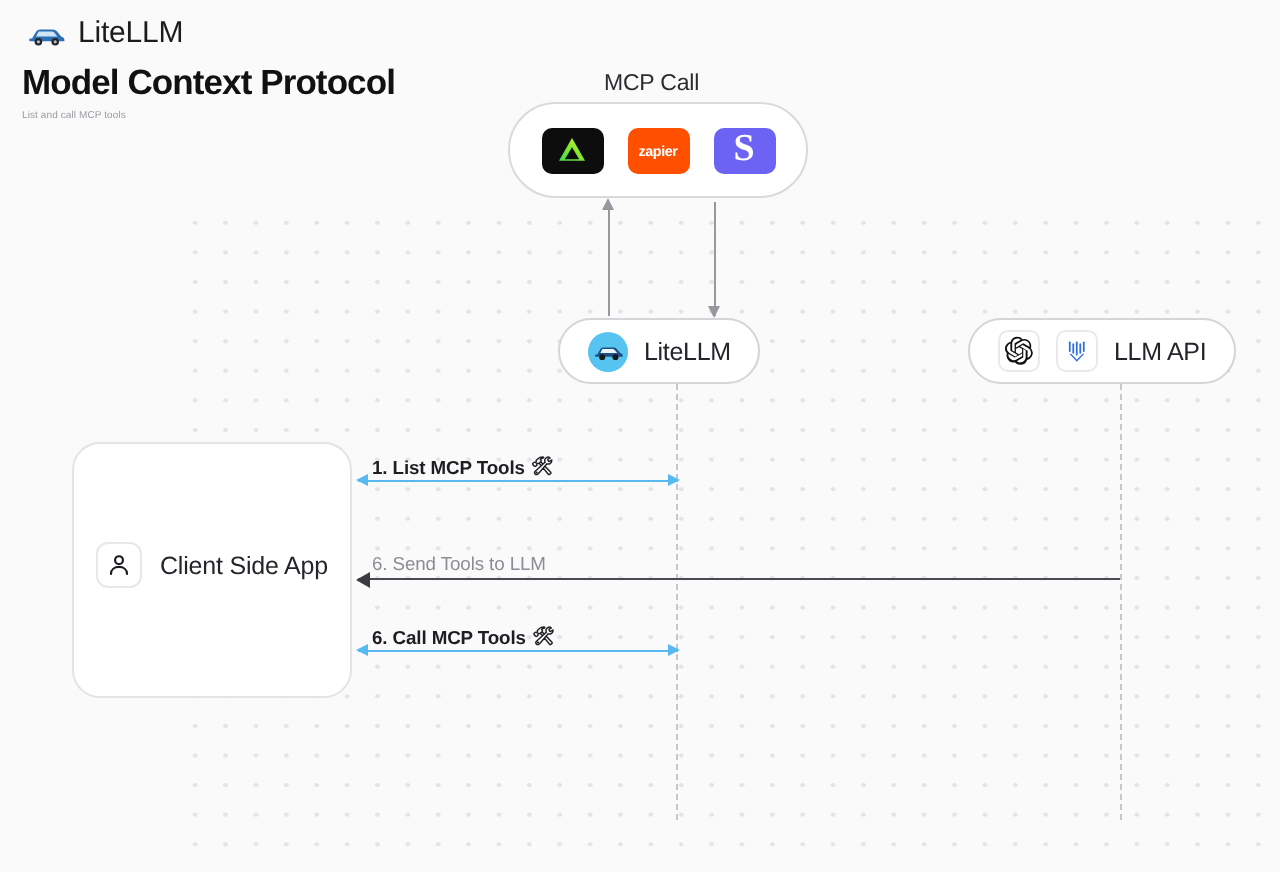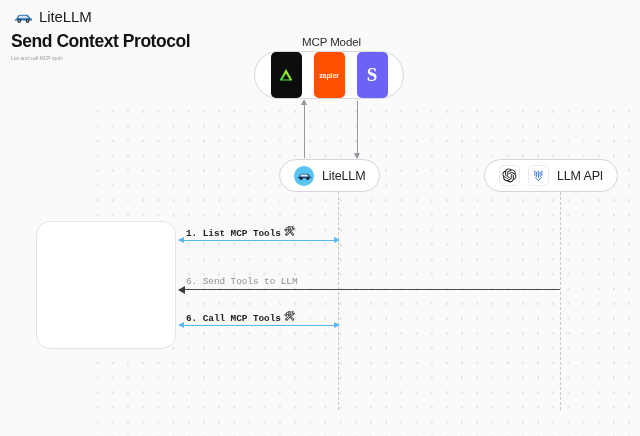--- a/index.html
+++ b/index.html
@@ -48,21 +48,21 @@
   }
   .mcp-box {
     position: absolute; left: 254px; top: 51px;
     width: 150px; height: 48px;
     background: #ffffff;
     border: 1.2px solid #d9d9de;
     border-radius: 24px;
     display: flex; align-items: center; justify-content: center; gap: 12px;
   }
   .tool-icon {
-    width: 31px; height: 46px; border-radius: 5px;
+    width: 31px; height: 23px; border-radius: 5px;
     display: flex; align-items: center; justify-content: center;
     font-size: 15px; font-weight: 700; color: #fff;
     overflow: hidden;
   }
   .tool-icon.dark   { background: #0d0d0d; }
   .tool-icon.zapier { background: #ff4f00; font-size: 7.2px; font-weight: 700; letter-spacing: -0.2px; }
   .tool-icon.slack  { background: #6c63f5; font-size: 19px; font-weight: 700; font-family: "Liberation Serif", serif; }
 
   
   .node {
@@ -108,21 +108,21 @@
     border: 1.1px solid #e7e7ec; background: #fff;
     display: flex; align-items: center; justify-content: center;
   }
   .client-label { font-size: 12.5px; color: #24242a; letter-spacing: -0.1px; }
 
   
   .msg { position: absolute; }
   .msg-line { position: absolute; left: 0; top: 0; height: 1.4px; }
   .msg-text {
     position: absolute; font-size: 9.4px; letter-spacing: -0.05px; white-space: nowrap;
-    display: flex; gap: 3px; font-family: Liberation Mono, monospace;
+    display: flex; align-items: center; gap: 3px;
   }
   .msg-text .tools-glyph {
     display: inline-block; font-size: 9px; line-height: 1;
   }
 
   .msg1 { left: 179px; top: 228px; width: 160px; }
   .msg2 { left: 179px; top: 276px; width: 381px; }
   .msg3 { left: 179px; top: 313px; width: 160px; }
 
   .msg1 .msg-line, .msg3 .msg-line { background: #58b9f0; top: 12px; width: 100%; }
@@ -156,29 +156,29 @@
         <path d="M5.3 5.7 L11.8 5.7 Q12.6 5.7 13.1 6.3 L14.7 8.2 L4.0 8.2 Z" fill="#cfe4f7"></path>
         <circle cx="5.2" cy="10.9" r="1.9" fill="#22252b"></circle>
         <circle cx="13.6" cy="10.9" r="1.9" fill="#22252b"></circle>
         <circle cx="5.2" cy="10.9" r="0.8" fill="#b9bdc4"></circle>
         <circle cx="13.6" cy="10.9" r="0.8" fill="#b9bdc4"></circle>
       </svg>
     </span>
     <span class="brand-name">LiteLLM</span>
   </div>
 
-  <div class="page-title">Send Context Protocol</div>
+  <div class="page-title">Model Context Protocol</div>
   <div class="page-subtitle">List and call MCP tools</div>
 
   <div class="canvas"></div>
 
   <div class="lifeline litellm"></div>
   <div class="lifeline llmapi"></div>
 
-  <div class="mcp-label">MCP Model</div>
+  <div class="mcp-label">MCP Call</div>
   <div class="mcp-box">
     <div class="tool-icon dark">
       <svg width="20" height="20" viewBox="0 0 20 20">
         <defs>
           <linearGradient id="triGrad" x1="0" y1="1" x2="1" y2="0">
             <stop offset="0%" stop-color="#3ddc4f"></stop>
             <stop offset="55%" stop-color="#8ae82f"></stop>
             <stop offset="100%" stop-color="#f0f22a"></stop>
           </linearGradient>
         </defs>
@@ -222,20 +222,29 @@
           <rect x="13.2" y="4.6" width="1.5" height="9" rx="0.7"></rect>
           <rect x="16.2" y="3" width="1.5" height="9" rx="0.7"></rect>
           <path d="M4.6 13.6 L11 20.4 L17.4 13.6 L15.9 13.6 L11 18.7 L6.1 13.6 Z"></path>
         </g>
       </svg>
     </span>
     <span class="node-label">LLM API</span>
   </div>
 
   <div class="client-box"></div>
+  <div class="client-inner">
+    <span class="client-chip">
+      <svg width="13" height="13" viewBox="0 0 24 24" fill="none" stroke="#1b1b20" stroke-width="2" stroke-linecap="round">
+        <circle cx="12" cy="7.5" r="3.6"></circle>
+        <path d="M4.6 20.2c0-4.1 3.3-6.4 7.4-6.4s7.4 2.3 7.4 6.4"></path>
+      </svg>
+    </span>
+    <span class="client-label">Client Side App</span>
+  </div>
 
   <div class="msg msg1">
     <div class="msg-line"></div>
     <div class="arrowhead arrow-left-blue"></div>
     <div class="arrowhead arrow-right-blue"></div>
     <div class="msg-text">
       <span>1. List MCP Tools</span>
       <span class="tools-glyph">🛠</span>
     </div>
   </div>

